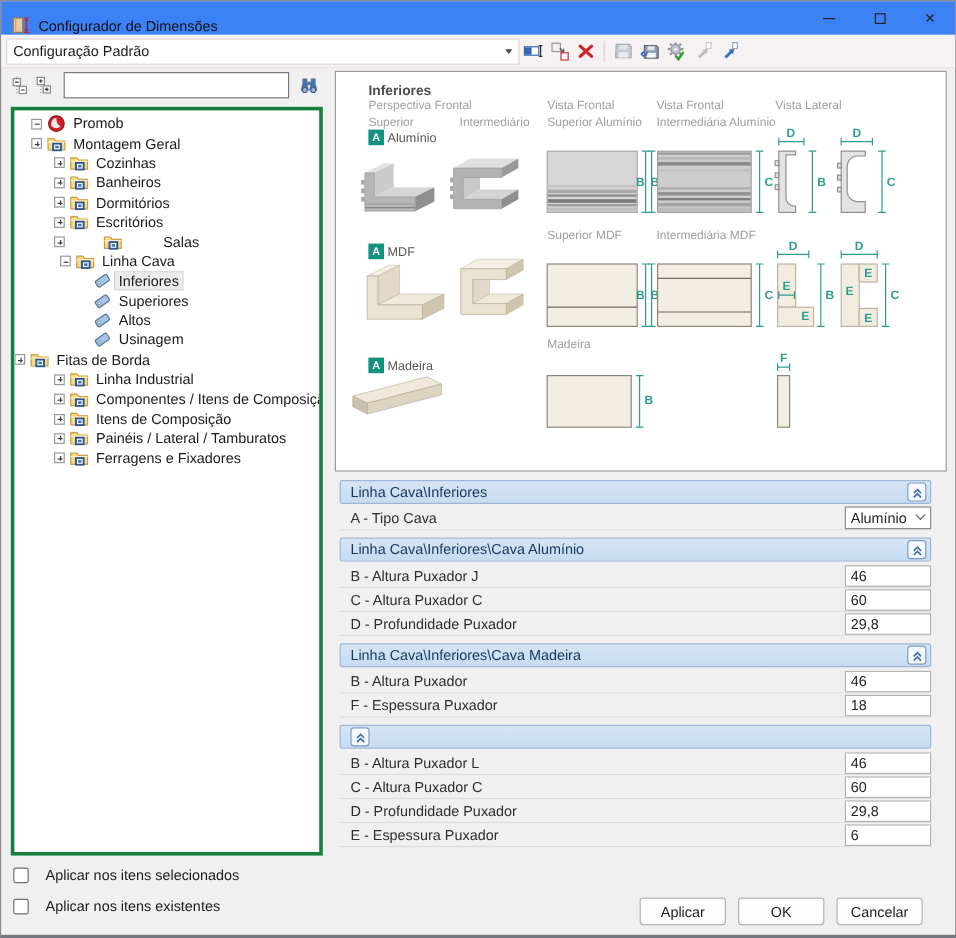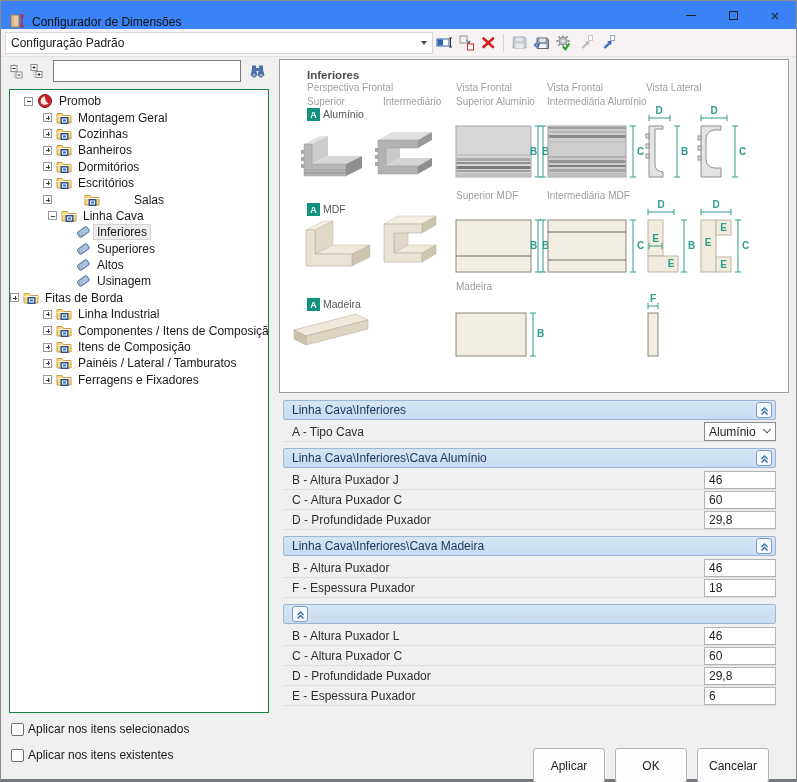--- a/index.html
+++ b/index.html
@@ -23,21 +23,21 @@
   .cmb-arrow{width:0;height:0;border-left:3.5px solid transparent;border-right:3.5px solid transparent;border-top:4px solid #4d4d4d;}
   .tb-btn{width:21px;height:22px;display:flex;align-items:center;justify-content:center;margin-left:1px;}
   .tb-sep{width:1px;height:18px;background:#d9d2d4;margin:0 4px;}
 
   
   .search-row{position:absolute;left:8px;top:58px;width:260px;height:24px;display:flex;align-items:center;}
   .mini-btn{width:18px;height:18px;display:flex;align-items:center;justify-content:center;margin-right:2px;}
   .search-input{flex:1;height:22px;border:1px solid #7a7a7a;background:#fff;padding:0 4px;font:12px "Liberation Sans",sans-serif;margin-left:4px;}
   .binoc-btn{width:24px;height:22px;display:flex;align-items:center;justify-content:center;margin-left:4px;}
 
-  .tree-box{position:absolute;left:8px;top:88px;width:260px;height:624px;background:#fff;border:1px solid #15803d;overflow:hidden;padding-top:3px;}
+  .tree-box{position:absolute;left:8px;top:88px;width:260px;height:624px;background:#fff;border:3px solid #15803d;overflow:hidden;padding-top:3px;}
   .tree-row{display:flex;align-items:center;height:16.4px;white-space:nowrap;}
   .toggle{width:9px;height:9px;border:1px solid #989898;background:#fff;position:relative;flex:0 0 9px;margin-right:4px;}
   .toggle.hidden{visibility:hidden;}
   .toggle.plus::before,.toggle.minus::before{content:"";position:absolute;left:1.5px;right:1.5px;top:3.5px;height:1px;background:#3c3c3c;}
   .toggle.plus::after{content:"";position:absolute;top:1.5px;bottom:1.5px;left:3.5px;width:1px;background:#3c3c3c;}
   .ticon{width:16px;height:16px;flex:0 0 16px;margin-right:3px;}
   .tlabel{padding:0 3px;line-height:14px;}
   .tlabel.selected{background:var(--selection-gray);outline:1px solid #d4d4d4;}
 
   
@@ -62,24 +62,24 @@
   .sec-rows{margin-top:2px;}
   .p-row{height:20px;display:flex;align-items:center;background:#f0f0f0;border-bottom:1px solid #dedede;}
   .p-label{flex:1;padding-left:9px;color:#2e2e2e;}
   .p-value{width:72px;height:18px;background:#fff;border:1px solid #b3b3b3;display:flex;align-items:center;padding-left:4px;color:#222;}
   .p-combo{display:none;width:72px;height:19px;background:#fff;border:1px solid #8a8a8a;align-items:center;padding-left:4px;color:#222;}
   .p-combo .cb-text{flex:1;}
   .chev-down{width:6px;height:6px;border-right:1.4px solid #5a5a5a;border-bottom:1.4px solid #5a5a5a;transform:rotate(45deg) translate(-2px,-2px);margin-right:5px;}
   .p-row.is-combo .p-combo{display:flex;}
 
   
-  .chk-row{position:absolute;left:10px;display:flex;align-items:center;gap:4px;}
+  .chk-row{position:absolute;left:10px;display:flex;align-items:center;gap:14px;}
   .chk-box{width:13px;height:13px;border:1px solid #6e6e6e;border-radius:2px;background:#fff;}
   .btn-row{position:absolute;right:27px;top:747px;display:flex;gap:10px;}
-  .dlg-btn{min-width:72px;height:35px;background:#fdfdfd;border:1px solid #b4b4b4;border-radius:3px;display:flex;align-items:center;justify-content:center;padding:0 10px;color:#222;}
+  .dlg-btn{min-width:72px;height:23px;background:#fdfdfd;border:1px solid #b4b4b4;border-radius:3px;display:flex;align-items:center;justify-content:center;padding:0 10px;color:#222;}
 </style>
 </head>
 <body>
 
 <div class="window">
 
   <div class="titlebar">
     <svg width="16" height="16" viewBox="0 0 16 16">
       <rect x="2" y="2" width="8" height="12" fill="#e8c9a0" stroke="#9a7950"></rect>
       <line x1="4" y1="2" x2="4" y2="14" stroke="#c8a577"></line>
@@ -203,21 +203,21 @@
       <span class="ticon">
         <svg width="16" height="16" viewBox="0 0 16 16">
           <circle cx="8" cy="8" r="6.5" fill="#d22027" stroke="#8e1418"></circle>
           <path d="M4.2,10.5 A5,5 0 0 1 8,3.2 A7.5,7.5 0 0 0 11.5,10.5 A6,6 0 0 1 4.2,10.5 Z" fill="#ffffff" opacity="0.9"></path>
         </svg>
         
         
       </span>
       <span class="tlabel">Promob</span>
     </div>
-      <div class="tree-row" style="padding-left: 33px;">
+      <div class="tree-row" style="padding-left: 14px;">
       <span class="toggle plus"></span>
       <span class="ticon">
         
         <svg width="16" height="16" viewBox="0 0 16 16">
           <path d="M1,3.5 L6,3.5 L7.5,5.5 L15,5.5 L15,13 L1,13 Z" fill="#fbd983" stroke="#c89b45"></path>
           <path d="M1,6.5 h14" stroke="#fff3cf"></path>
           <rect x="5" y="7.5" width="7" height="6" fill="#3d6fb4" stroke="#27508c"></rect>
           <rect x="6.6" y="9" width="3.8" height="3" fill="none" stroke="#ffffff" stroke-width="0.9"></rect>
         </svg>
         

